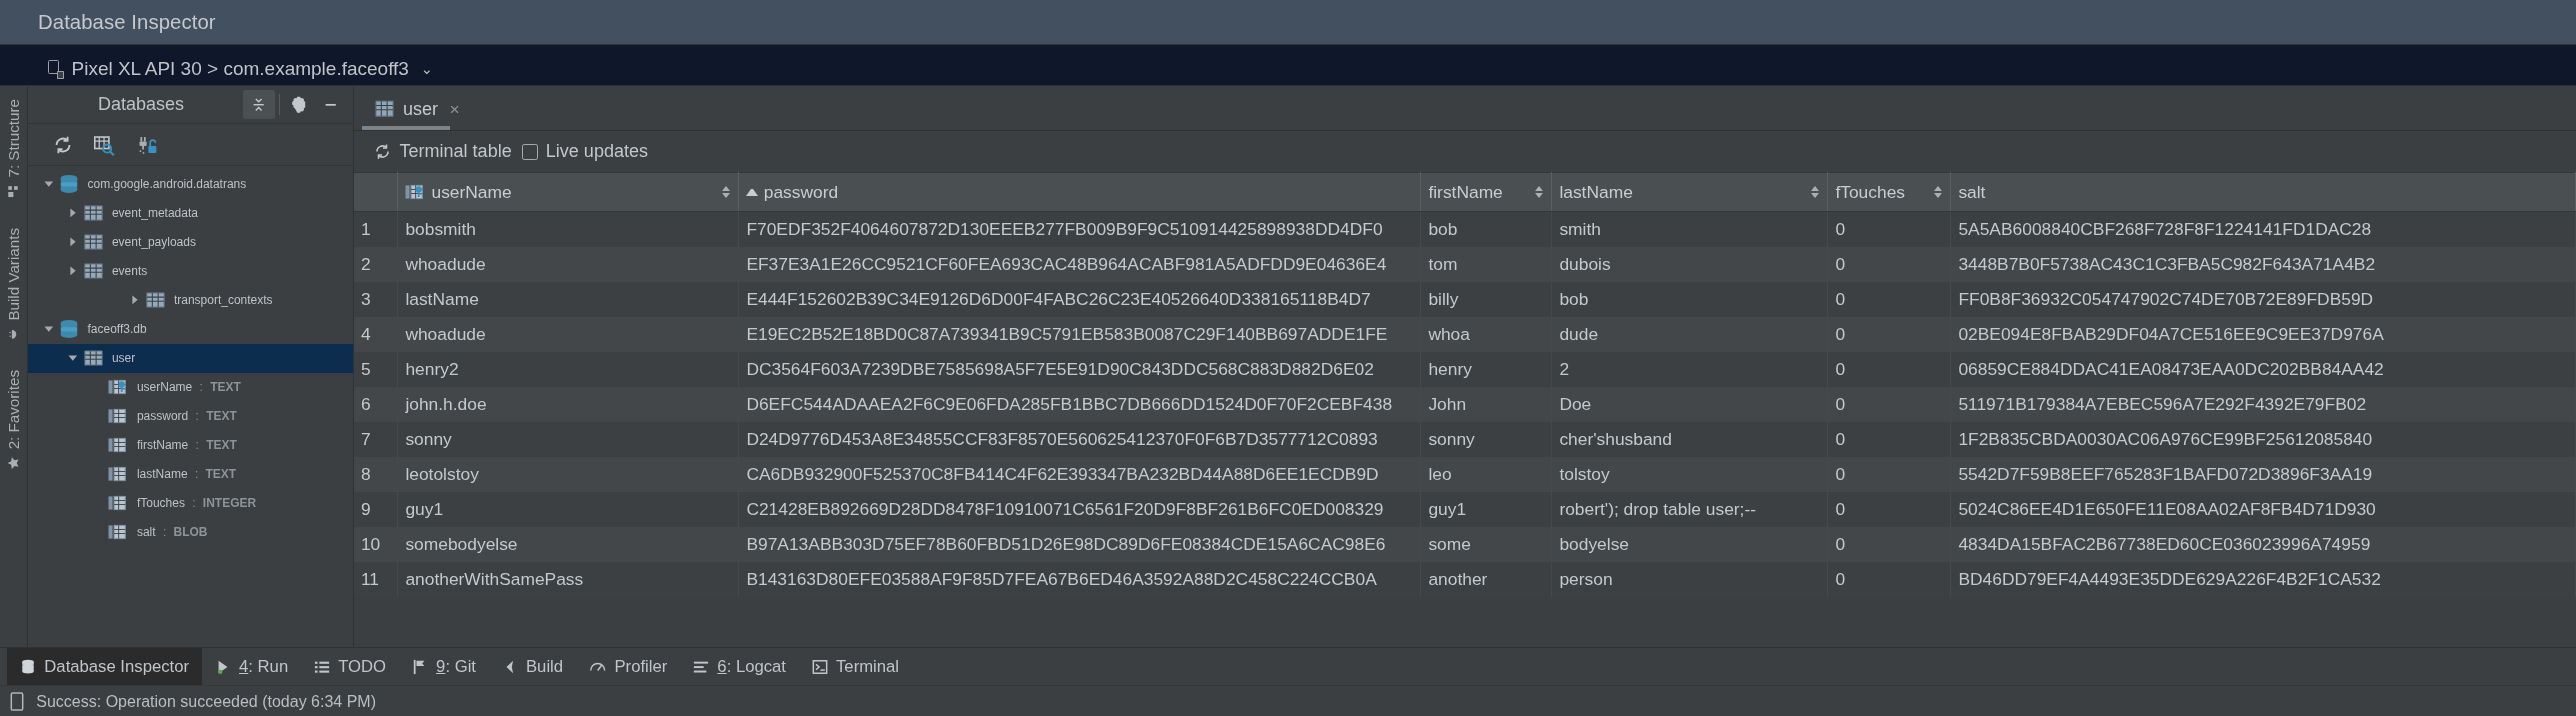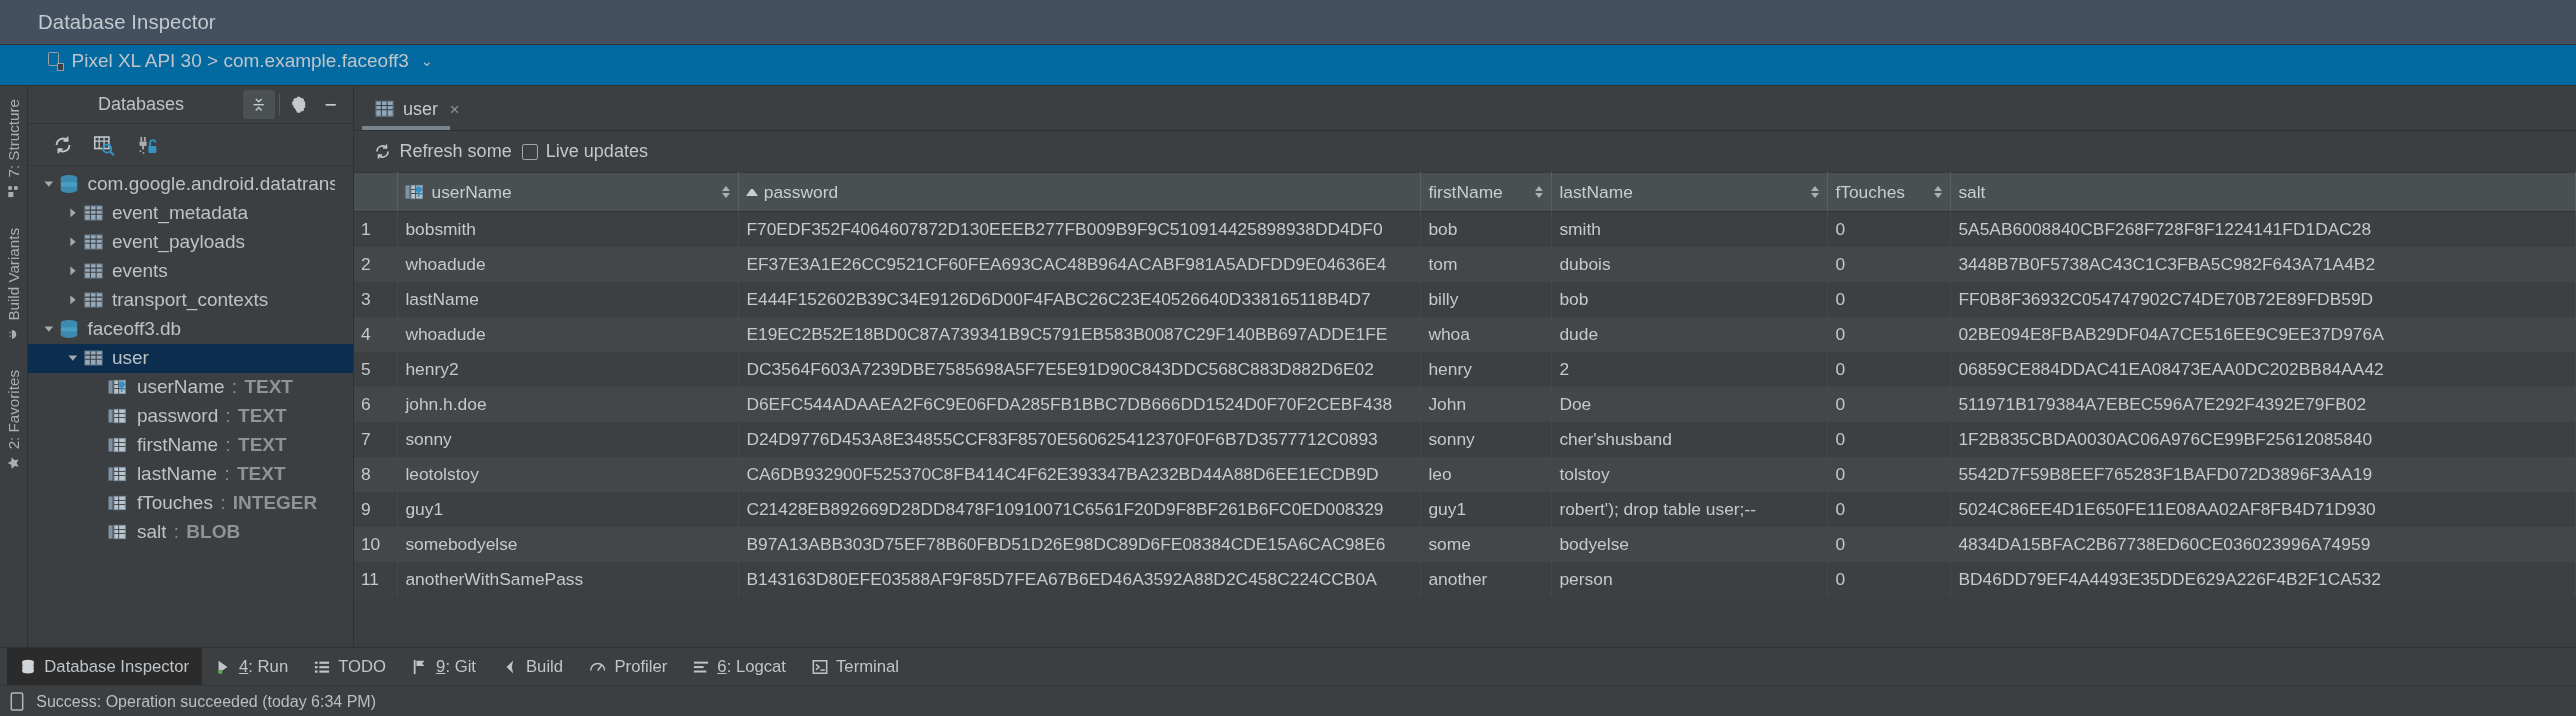--- a/index.html
+++ b/index.html
@@ -15,22 +15,22 @@
   
   .titlebar {
     height: 45px; background: #43505f; flex: 0 0 45px;
     display: flex; align-items: center; padding-left: 38px;
     border-bottom: 0.7px solid #323232;
   }
   .titlebar .title { color: #c4c9cd; font-size: 20.3px; letter-spacing: 0.1px; }
 
   
   .devicebar {
-    height: 41px; flex: 0 0 41px; background: #0369a1;
-    display: flex; align-items: flex-start; padding-left: 38px;
+    height: 41px; flex: 0 0 41px; background: #0f172a;
+    display: flex; align-items: flex-end; padding-left: 38px;
     border-bottom: 0.7px solid #2f3133;
   }
   .devicebar .chip { display: flex; align-items: center; gap: 7.3px; padding: 0 10.2px; height: 32px; color: #bfc4c8; font-size: 19px; }
   .dev-icon { width: 16px; height: 19px; position: relative; flex: 0 0 16px; }
   .dev-icon .scr { position: absolute; left: 0; top: 0; width: 11px; height: 14.5px; border: 1.5px solid #9aa0a6; border-radius: 1.5px; }
   .dev-icon .sub { position: absolute; right: 0; bottom: 0; width: 7.3px; height: 7.3px; border: 1.5px solid #9aa0a6; border-radius: 0.7px; background: #3c3f41; }
   .chev { color: #b5babd; font-size: 14.5px; margin-left: 4.4px; }
 
   
   .body { flex: 1 1 auto; display: flex; min-height: 0; }
@@ -47,21 +47,21 @@
   .dbpanel-head { height: 38px; flex: 0 0 38px; display: flex; align-items: center; padding: 0 5.8px 0 11.6px; border-bottom: 0.7px solid #323436; text-align: center; }
   .dbpanel-head .lbl { color: #bdc2c6; font-size: 18px; flex: 1; }
   .hbtn { width: 32px; height: 29px; display: flex; align-items: center; justify-content: center; border-radius: 2.9px; }
   .hbtn.active { background: #4b5052; }
   .vsep { width: 0.7px; height: 20.3px; background: #565a5c; margin: 0 3.6px; }
 
   .dbpanel-toolbar { height: 42px; flex: 0 0 42px; display: flex; align-items: center; gap: 4.4px; padding-left: 16px; border-bottom: 0.7px solid #323436; }
   .tbtn { width: 38px; height: 32px; display: flex; align-items: center; justify-content: center; border-radius: 2.9px; }
 
   .tree { flex: 1 1 auto; overflow: hidden; padding-top: 3.6px; }
-  .node { height: 29px; display: flex; align-items: center; color: #bdc2c6; font-size: 19px; white-space: nowrap; padding-right: 18px; }
+  .node { height: 29px; display: flex; align-items: center; color: #bdc2c6; font-size: 12px; white-space: nowrap; padding-right: 18px; }
   .node.sel { background: #0d2d4e; }
   .node .arrow { width: 19px; flex: 0 0 19px; display: flex; align-items: center; justify-content: center; }
   .node .nico { width: 22px; flex: 0 0 22px; margin-right: 7.3px; display: flex; align-items: center; justify-content: center; }
   .node .ntxt { overflow: hidden; text-overflow: clip; }
   .node .ncolon { color: #8a8f93; margin: 0 7.3px; }
   .node .ntype { color: #8e9398; font-weight: bold; }
 
   
   .content { flex: 1 1 auto; display: flex; flex-direction: column; min-width: 0; background: #3c3f41; }
   .tabstrip { height: 45px; flex: 0 0 45px; display: flex; align-items: flex-end; border-bottom: 0.7px solid #2f3133; padding-left: 8.7px; }
@@ -279,21 +279,21 @@
               </svg>
             </span>
             <span class="nico">
               <svg width="19" height="16" viewBox="0 0 18 15">
                 <rect x="1" y="1" width="16" height="13" fill="#94a9bb" stroke="#7c8fa0"></rect>
                 <path d="M1 4.8h16M1 8.6h16M6 1v13M11.5 1v13" stroke="#3c3f41" stroke-width="1"></path>
               </svg>
             </span>
             <span class="ntxt">events</span>
           </div>
-          <div class="node" style="padding-left: 36px;">
+          <div class="node" style="padding-left: 36px; justify-content: center;">
             <span class="arrow">
               <svg width="11.6" height="11.6" viewBox="0 0 12 12">
                 <path d="M3.5 1.5L9 6l-5.5 4.5z" fill="#a4aaae"></path>
               </svg>
             </span>
             <span class="nico">
               <svg width="19" height="16" viewBox="0 0 18 15">
                 <rect x="1" y="1" width="16" height="13" fill="#94a9bb" stroke="#7c8fa0"></rect>
                 <path d="M1 4.8h16M1 8.6h16M6 1v13M11.5 1v13" stroke="#3c3f41" stroke-width="1"></path>
               </svg>
@@ -431,21 +431,21 @@
 
       <div class="ttoolbar">
         <div class="act">
           <span>
             <svg width="19" height="19" viewBox="0 0 24 24">
                 <path d="M19 12a7 7 0 0 1-11.9 5M5 12a7 7 0 0 1 11.9-5" stroke="#c3c8cc" stroke-width="2" fill="none"></path>
                 <path d="M17 3v4.5h-4.5" stroke="#c3c8cc" stroke-width="2" fill="none"></path>
                 <path d="M7 21v-4.5h4.5" stroke="#c3c8cc" stroke-width="2" fill="none"></path>
               </svg>
           </span>
-          <span>Refresh some</span>
+          <span>Terminal table</span>
         </div>
         <div class="act">
           <span class="cbox"></span>
           <span>Live updates</span>
         </div>
       </div>
 
       <div class="tablewrap">
         <table class="grid">
           <colgroup id="cols">

